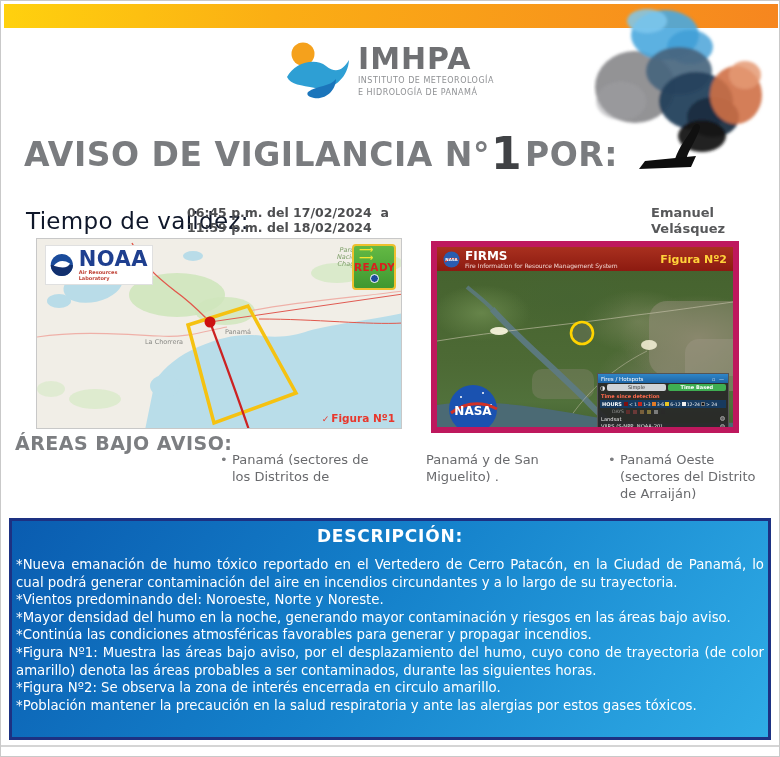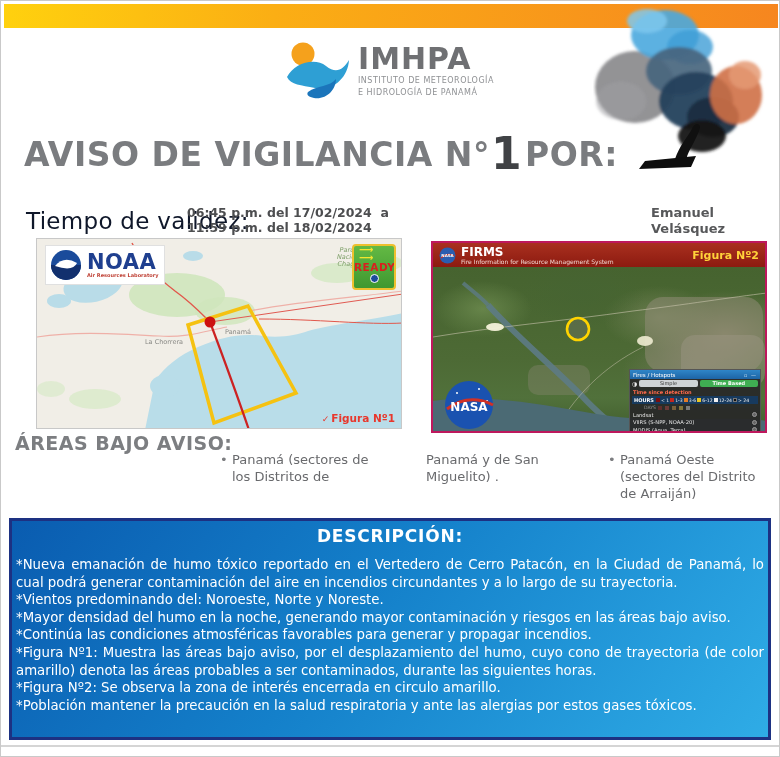--- a/index.html
+++ b/index.html
@@ -31,23 +31,23 @@
     background:#8a8c8e; color:#ffffff; font-weight:bold; font-size:18px; letter-spacing:1px;
     display:flex; align-items:center; justify-content:center; white-space:nowrap;
   }
   
   .lbl { position:absolute; font-size:23px; color:#0f172a; letter-spacing:.3px; }
   .validity-dates { position:absolute; left:186px; top:204px; font-size:12.5px; font-weight:bold; color:#4d4e50; line-height:15px; white-space:pre; }
   .forecaster-name { position:absolute; left:650px; top:204px; font-size:13px; font-weight:bold; color:#57585a; line-height:16px; }
   
   .map { position:absolute; overflow:hidden; border:1px solid #c8c8c8; background:#f1eee7; }
   #map-left { left:35px; top:237px; width:366px; height:191px; }
-  #map-right { left:430px; top:240px; width:336px; height:192px; border:2px solid #be185d; }
+  #map-right { left:430px; top:240px; width:308px; height:192px; border:6px solid #be185d; }
   .map svg.layer { position:absolute; left:0; top:0; }
-  .noaa-box { position:absolute; left:8px; top:6px; width:120px; height:40px; background:#ffffff; border:1px solid #e0e0e0; display:flex; align-items:center; padding:2px 4px; }
+  .noaa-box { position:absolute; left:8px; top:6px; width:108px; height:40px; background:#ffffff; border:1px solid #e0e0e0; display:flex; align-items:center; padding:2px 4px; }
   .noaa-name { font-size:21px; font-weight:bold; color:#1f3f8f; line-height:20px; letter-spacing:.5px;}
   .noaa-sub { font-size:5px; color:#c04438; font-weight:bold; }
   .ready-box { position:absolute; right:5px; top:5px; width:44px; height:46px; background:linear-gradient(180deg,#63b944,#3f9830); border:2px solid #eec02d; border-radius:4px; text-align:center; overflow:hidden; }
   .ready-arrows { color:#f2e52e; font-weight:bold; font-size:10px; line-height:8px; text-align:left; padding-left:5px; }
   .ready-word { color:#d91f1f; font-weight:bold; font-size:10.5px; letter-spacing:.5px; line-height:11px; }
   .ready-dot { width:9px; height:9px; border-radius:50%; background:#1a4b9b; border:1px solid #fff; margin:1px auto 0; }
   .fig1 { position:absolute; right:6px; bottom:4px; color:#e8372c; font-weight:bold; font-size:10.5px;margin-left:32px; }
   .fig1 .mark { font-size:9px; margin-right:2px; }
   .map-lbl { position:absolute; color:#8a8a86; font-size:6.5px; line-height:7px; }
   .map-lbl.park { color:#7fa06a; font-style:italic; }

